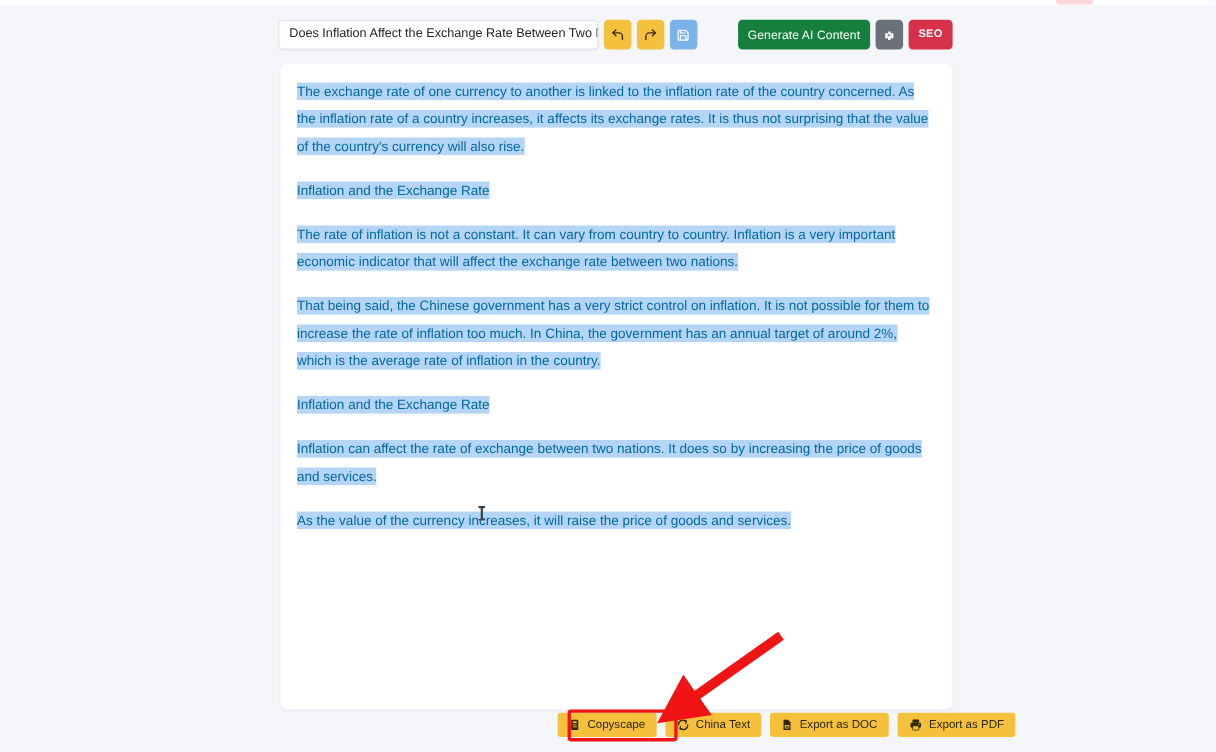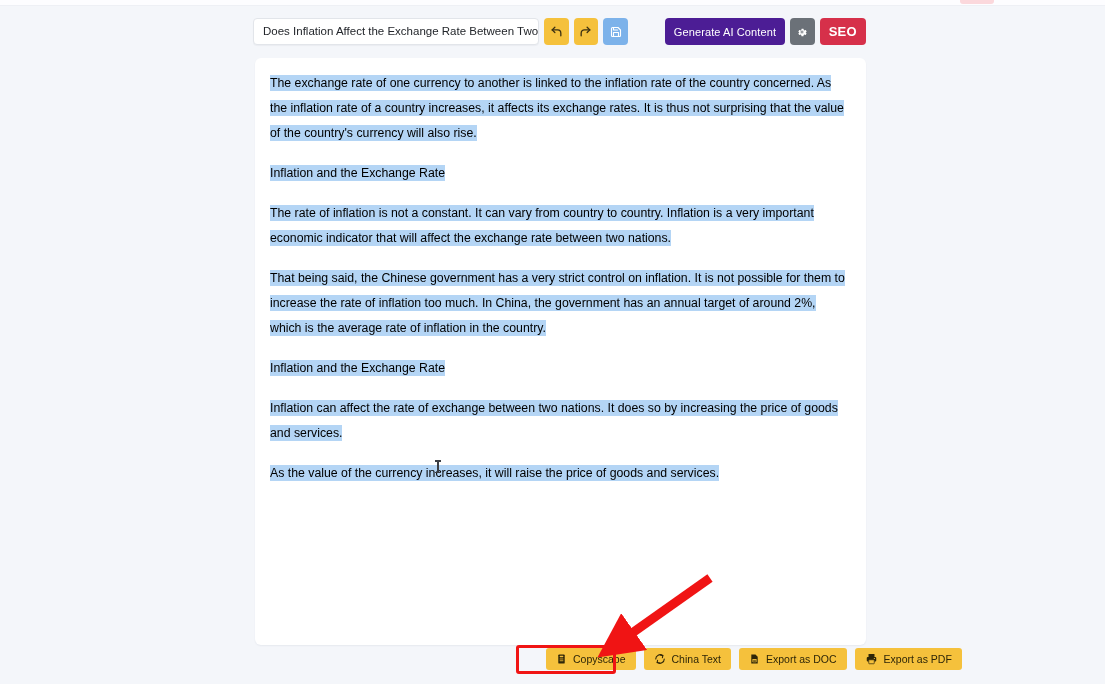--- a/index.html
+++ b/index.html
@@ -54,41 +54,41 @@
     cursor: pointer;
     font-size: 11px;
     font-family: "Liberation Sans", sans-serif;
     color: #ffffff;
     padding: 0 9px;
     white-space: nowrap;
   }
   .tb-icon-btn { width: 29px; padding: 0; }
   .tb-amber { background: #f5c13c; color: #3b3012; }
   .tb-blue-light { background: #7cb2ea; color: #ffffff; }
-  .tb-blue { background: #4c1d95; color: #ffffff; font-weight: 500; letter-spacing: .1px; margin-left: 32px; }
+  .tb-blue { background: #15803d; color: #ffffff; font-weight: 500; letter-spacing: .1px; margin-left: 32px; }
   .tb-gray { background: #6b7178; color: #ffffff; }
-  .tb-red { background: #d6304a; color: #ffffff; font-weight: 600; letter-spacing: .3px; font-size: 13px; }
+  .tb-red { background: #d6304a; color: #ffffff; font-weight: 600; letter-spacing: .3px; font-size: 10px; }
   .tb-btn svg { display: block; }
 
   
   .editor-card {
     position: absolute;
     left: 255px; top: 58px;
     width: 611px; height: 587px;
     background: #ffffff;
     border-radius: 6px;
     box-shadow: 0 1px 2px rgba(25,35,60,.06);
   }
   .editor-body {
     padding: 13px 17px 0 15px;
   }
   .para {
     font-size: 12.3px;
     line-height: 25px;
-    color: #000000;
+    color: #0369a1;
     margin-bottom: 15px;
     text-align: left;
   }
   .para:last-child { margin-bottom: 16px; }
   .para .sel {
     background: #b4d5f5;
     box-decoration-break: clone;
     -webkit-box-decoration-break: clone;
     padding: 1px 0;
   }
@@ -103,21 +103,21 @@
   }
   .caret::before, .caret::after {
     content: ""; position: absolute; left: -2px; width: 6px; height: 1.5px; background: #3c3f45;
   }
   .caret::before { top: 0; }
   .caret::after { bottom: 0; }
 
   
   .action-bar {
     position: absolute;
-    left: 546px; top: 648px;
+    left: 507px; top: 648px;
     display: flex; align-items: flex-start; gap: 8px;
   }
   .act-btn {
     height: 22px;
     background: #f5c13c;
     border: none;
     border-radius: 3px;
     display: inline-flex; align-items: center; gap: 6px;
     padding: 0 10px;
     font-size: 10.5px;

